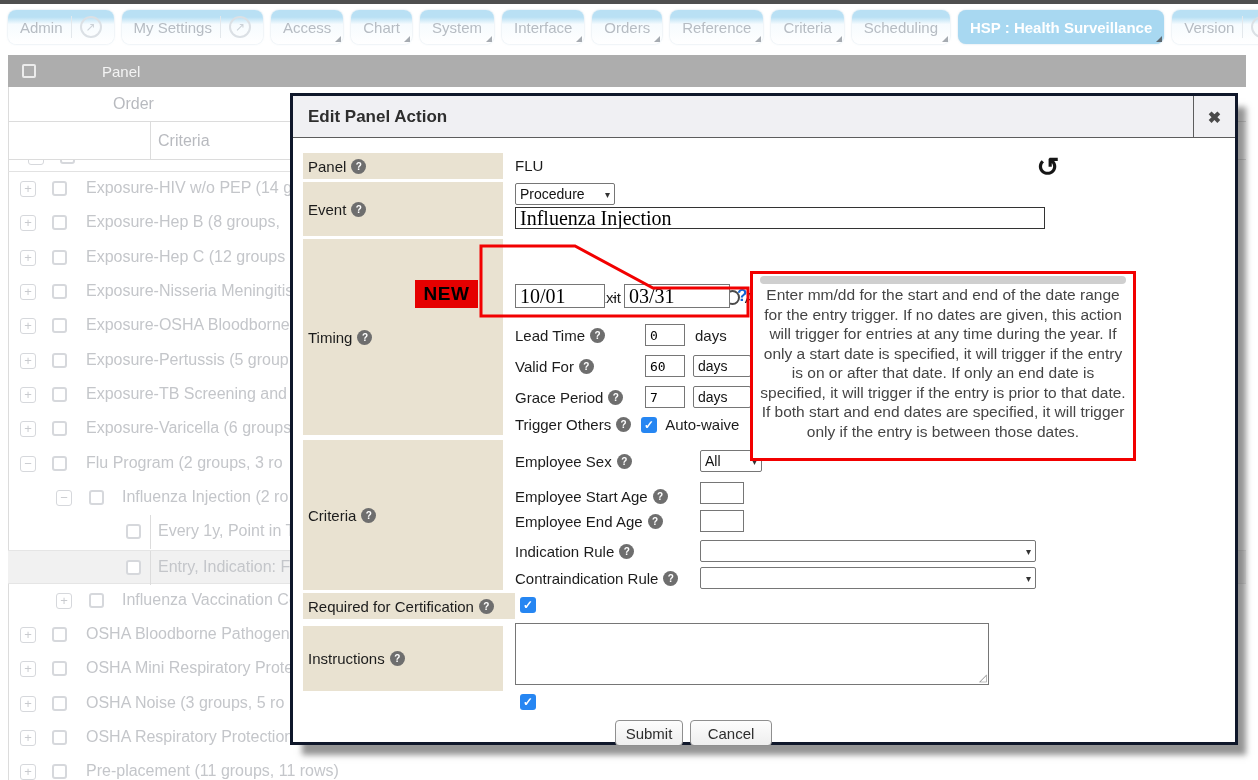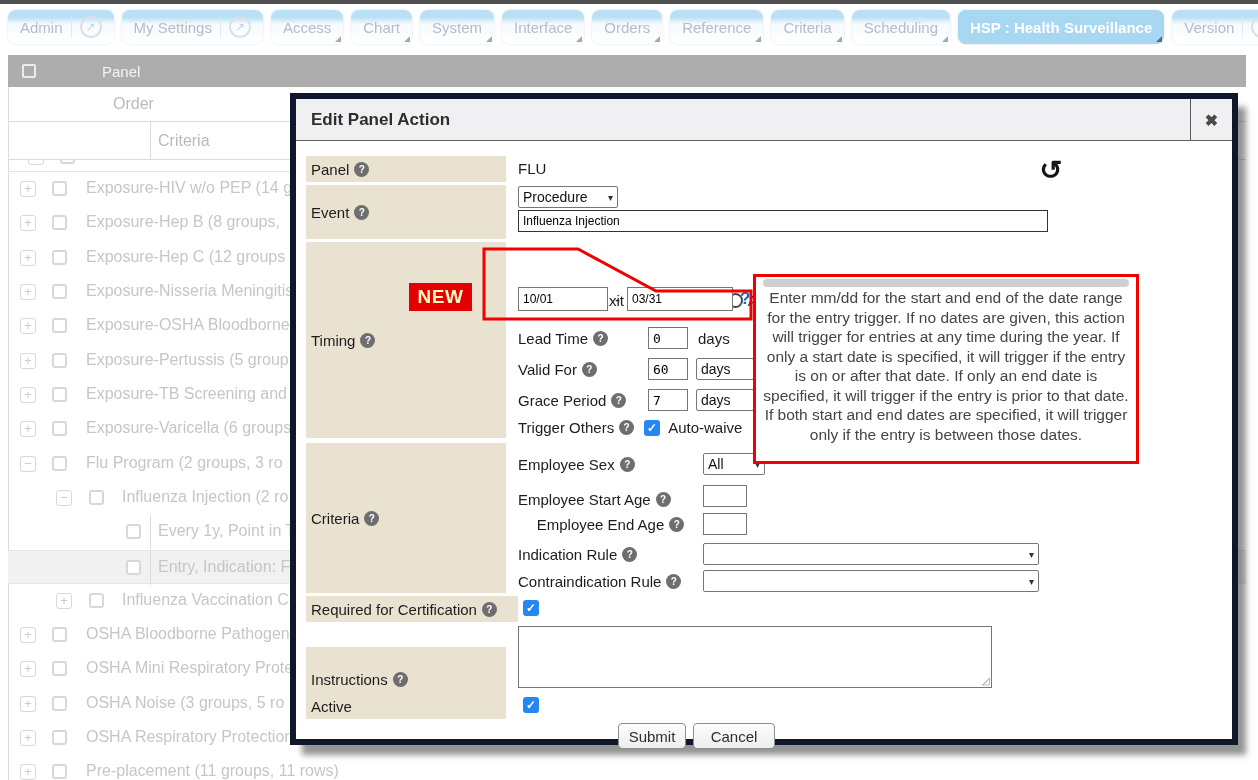--- a/index.html
+++ b/index.html
@@ -48,37 +48,37 @@
     border:2px solid #d6d8dc; border-radius:3px; background:#fff; }
   .bg-row .lbl { position:absolute; top:7px; white-space:nowrap; }
   .bg-row.hl { background:#f1f1f1; border-top:1px solid #e5e5e5; border-bottom:1px solid #e5e5e5; }
   .bg-row .vsep { position:absolute; left:142px; top:0; width:1px; height:34px; background:#dcdcdc; }
   .ind0 .plus, .ind0 .minus { left:12px; } .ind0 .cb { left:44px; } .ind0 .lbl { left:78px; }
   .ind1 .plus, .ind1 .minus { left:48px; } .ind1 .cb { left:81px; } .ind1 .lbl { left:114px; }
   .ind2 .cb { left:118px; } .ind2 .lbl { left:150px; }
 
   
   #dialog { position:absolute; left:290px; top:93px; width:948px; height:652px; background:#ffffff;
-    border:6px solid #0f172a; box-shadow:10px 12px 6px -2px rgba(60,60,60,.55); }
+    border:3px solid #0f172a; box-shadow:10px 12px 6px -2px rgba(60,60,60,.55); }
   #dialog-header { position:absolute; left:0; top:0; width:100%; height:42px; background:#f0f0f3;
     border-bottom:1px solid #5d5d5d; display:flex; align-items:center; }
   #dialog-title { font-size:17px; font-weight:bold; color:#2e2e2e; margin-left:15px; }
   #dialog-close { position:absolute; right:0; top:0; width:42px; height:42px;
     border-left:1px solid #5d5d5d; display:flex; align-items:center; justify-content:center;
     color:#4a4a4a; font-size:16px; font-weight:bold; cursor:pointer; }
 
   .cell { position:absolute; left:10px; width:200px; background:#e9e2d1; display:flex;
     align-items:center; padding-left:5px; font-size:15px; color:#1c1c1c; }
   .help { display:inline-flex; width:15px; height:15px; border-radius:50%; background:#6e6e6e;
     color:#fff; font-size:10px; font-weight:bold; align-items:center; justify-content:center;
     margin-left:5px; flex:none; }
   .sub-label { font-size:15px; color:#1c1c1c; display:inline-flex; align-items:center; }
 
-  .fld-text { border:1px solid #767676; height:22px; font-size:12px; padding:1px 4px;
-    font-family:Liberation Sans, sans-serif; background:#fff; }
+  .fld-text { border:1px solid #767676; height:22px; font-size:20px; padding:1px 4px;
+    font-family:Liberation Serif, serif; background:#fff; }
   .fld-mono { font-family:"DejaVu Sans Mono",monospace; font-size:13px; }
   .fake-select { border:1px solid #767676; border-radius:2px; height:22px; background:#fff;
     display:inline-flex; align-items:center; justify-content:space-between;
     font-size:14px; color:#111; padding:0 4px; }
   .fake-select .arrow { font-size:10px; color:#333; margin-left:4px; }
 
   .cbx { display:inline-block; width:16px; height:16px; border-radius:3px; background:#2686f2;
     color:#fff; font-size:12px; font-weight:bold; text-align:center; line-height:16px; }
   .radio { display:inline-block; width:15px; height:15px; border:2px solid #4a4a4a;
     border-radius:50%; background:#fff; position:relative; flex:none; }
@@ -92,22 +92,22 @@
   #date-help { font-size:17px; font-weight:bold; color:#1464d2; }
 
   
   #tooltip { position:absolute; left:457px; top:175px; width:386px; height:190px; background:#fff;
     border:3px solid #f20000; z-index:30; padding:0 7px 4px 7px;text-align:center; }
   #tooltip .scrollbar { height:8px; background:#cfcfcf; border-radius:4px; margin:2px 0 1px 0; }
   #tooltip .txt { font-size:15.5px; line-height:19.5px; color:#454545; }
 
   
   #annotation-svg { position:absolute; left:0; top:0; z-index:31; pointer-events:none; }
-  #new-badge { position:absolute; left:113px; top:184px; width:63px; height:28px; background:#e50000;
-    color:#fef9c3; font-size:19px; font-weight:bold; display:flex; align-items:center;
+  #new-badge { position:absolute; left:122px; top:184px; width:63px; height:28px; background:#e50000;
+    color:#000000; font-size:19px; font-weight:bold; display:flex; align-items:center;
     justify-content:center; z-index:32; letter-spacing:.5px; }
 
   .btn { position:absolute; height:26px; border:1px solid #8f8f8f; border-radius:4px;
     background:linear-gradient(#fdfdfd,#eeeeee); font-size:15px; color:#2e2e2e;
     display:flex; align-items:center; justify-content:center; cursor:pointer; }
 
   textarea { border:1px solid #767676; resize:none; font-family:"Liberation Sans",sans-serif; }
   .resize-handle { position:absolute; font-size:10px; color:#8a8a8a; }
 </style>
 </head>
@@ -401,21 +401,21 @@
 
   <div class="abs" style="left:222px; top:384px; display:flex; align-items:center;">
     <span class="sub-label" style="width:185px;margin-top:8px;">
         <span>Employee Start Age</span>
         <span class="help">?</span>
       </span>
     <input class="fld-text" style="width: 44px;" value="">
   </div>
 
   <div class="abs" style="left:222px; top:414px; display:flex; align-items:center;">
-    <span class="sub-label" style="width:185px;justify-content:center;">
+    <span class="sub-label" style="width:185px;">
         <span>Employee End Age</span>
         <span class="help">?</span>
       </span>
     <input class="fld-text" style="width: 44px;" value="">
   </div>
 
   <div class="abs" style="left:222px; top:444px; display:flex; align-items:center;">
     <span class="sub-label" style="width:185px;">
         <span>Indication Rule</span>
         <span class="help">?</span>
@@ -436,30 +436,27 @@
         <span class="arrow">▾</span>
       </span>
   </div>
 
   <div class="cell" style="top:497px; height:26px; width:212px;">
     <span>Required for Certification</span>
     <span class="help">?</span>
   </div>
   <span class="cbx abs" style="left:227px; top:501px;">✓</span>
 
-  <div class="cell" style="top:548px; height:65px;">
+  <div class="cell" style="top:530px; height:65px;">
     <span>Instructions</span>
     <span class="help">?</span>
   </div>
   <textarea class="abs" style="left: 222px; top: 527px; width: 474px; height: 62px;" value=""></textarea>
   <span class="resize-handle" style="left:686px; top:576px;">◿</span>
 
-  <div class="cell" style="top:594px; height:26px;">
-    <span>Active</span>
-  </div>
   <span class="cbx abs" style="left:227px; top:598px;">✓</span>
 
   <div class="btn" style="left:322px; top:624px; width:68px;">Submit</div>
   <div class="btn" style="left:397px; top:624px; width:82px;">Cancel</div>
 
   <div id="tooltip">
     <div class="scrollbar"></div>
     <div class="txt">Enter mm/dd for the start and end of the date range for the entry trigger. If no dates are given, this action will trigger for entries at any time during the year. If only a start date is specified, it will trigger if the entry is on or after that date. If only an end date is specified, it will trigger if the entry is prior to that date. If both start and end dates are specified, it will trigger only if the entry is between those dates.</div>
   </div>
 

